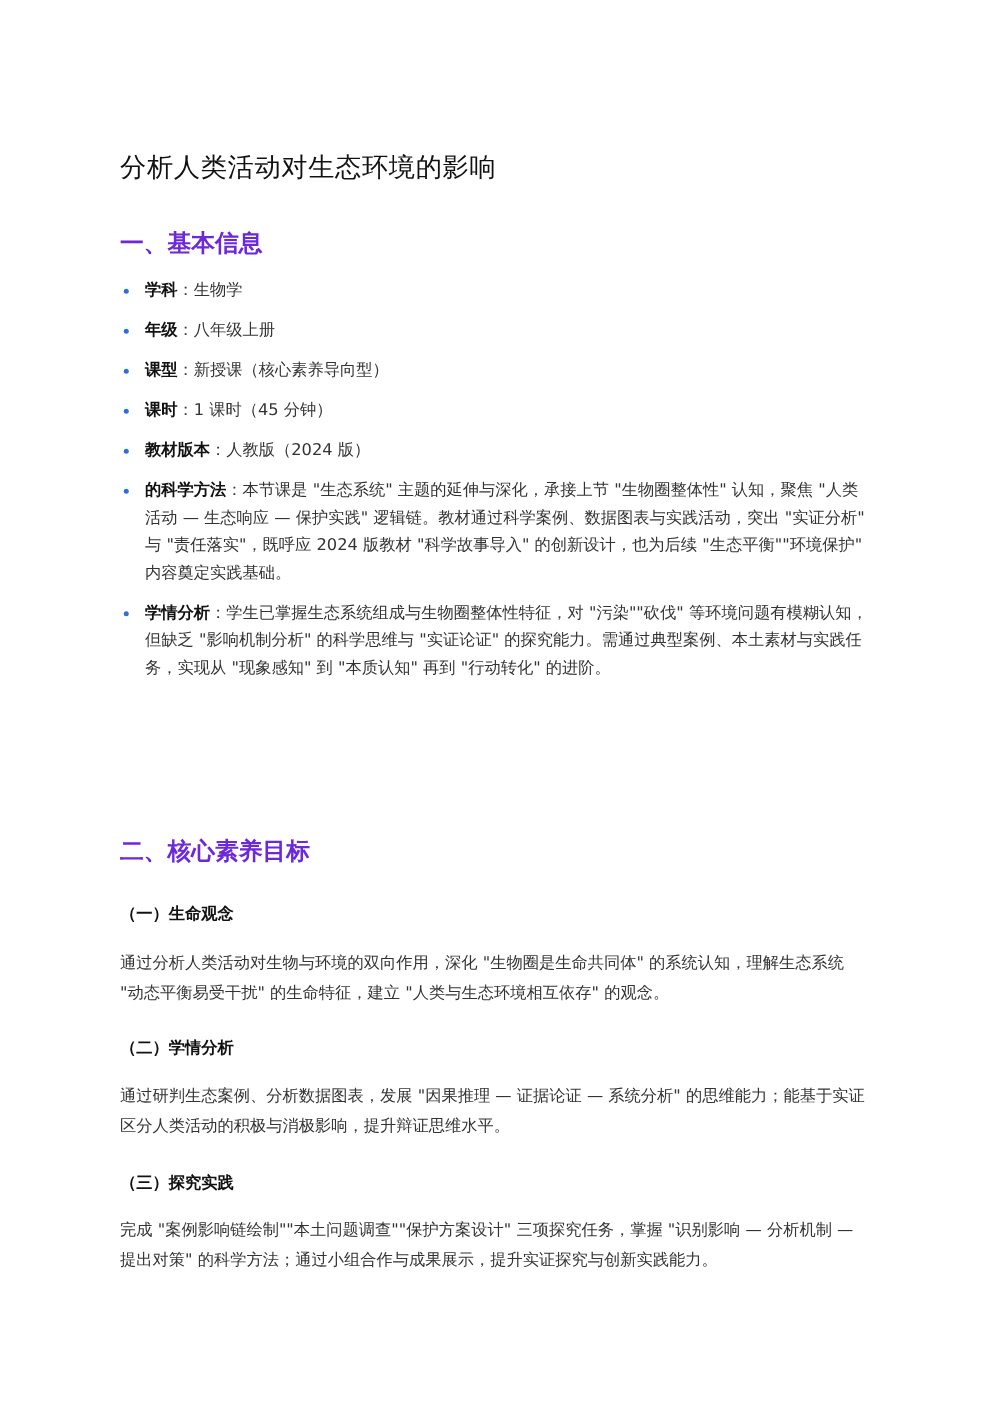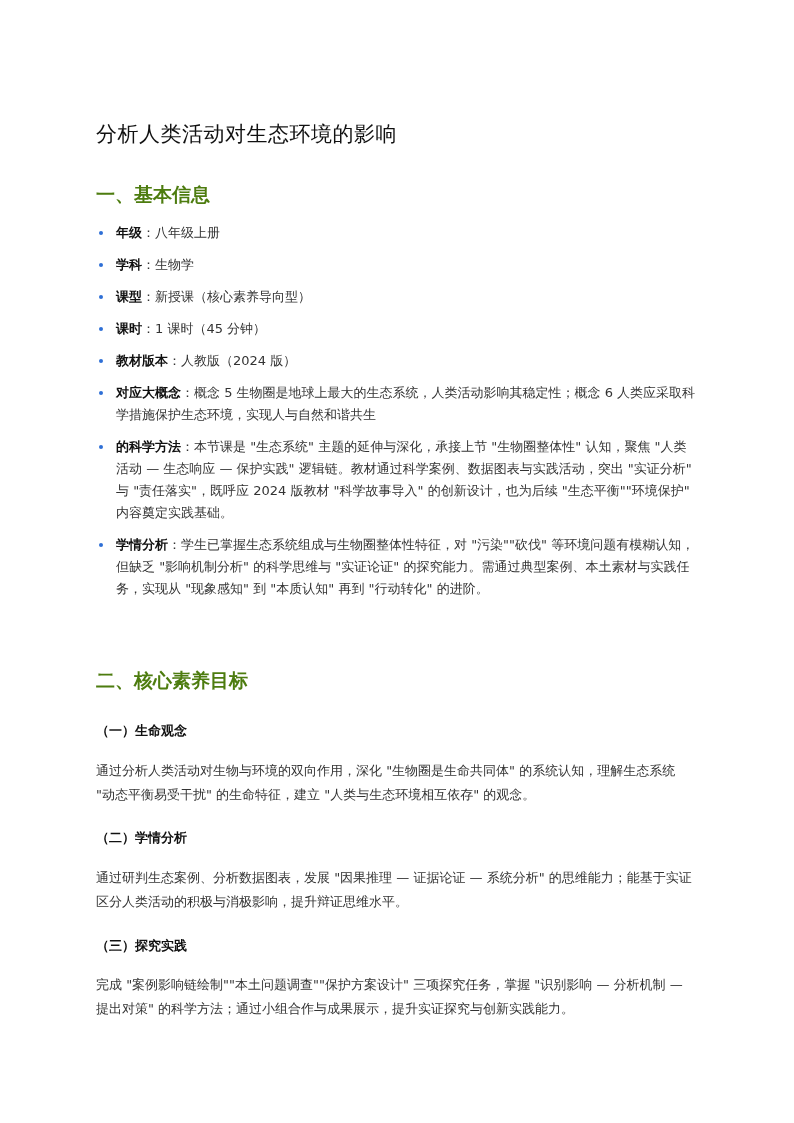--- a/index.html
+++ b/index.html
@@ -1,43 +1,42 @@
 <!DOCTYPE html>
 <html><head>
   <meta charset="utf-8">
   <style>
     html, body { margin: 0; padding: 0; background: #ffffff; }
     body { width: 794px; height: 1123px; position: relative; overflow: hidden;
       font-family: "DejaVu Sans", "Liberation Sans", sans-serif; color: #222; }
     .page { position: absolute; left: 96px; top: 0; width: 602px; }
     .doc-title { position: absolute; left: 0; width: 602px; top: 120px; text-align: left;
       font-size: 21px; font-weight: normal; color: #111; letter-spacing: 0.5px; margin: 0; }
-    h2 { position: absolute; left: 0; margin: 0; font-size: 19px; font-weight: bold; color: #4d7c0f; }
+    h2 { position: absolute; left: 0; margin: 0; font-size: 19px; font-weight: bold; color: #6d28d9; }
     h3 { position: absolute; left: 0; margin: 0; font-size: 13px; font-weight: bold; color: #111; }
     ul.info { position: absolute; left: 0; top: 222px; width: 602px; list-style: none; margin: 0; padding: 0; }
     ul.info li { position: relative; padding-left: 20px; font-size: 13px; line-height: 22px; margin-bottom: 10px; color: #333; }
     ul.info li .bullet { position: absolute; left: 3px; top: 9px; width: 4px; height: 4px; border-radius: 50%; background: #2f6fd6; }
     ul.info li .k { font-weight: bold; color: #111; }
     p.body { position: absolute; left: 0; width: 602px; margin: 0; font-size: 13px; line-height: 24px; color: #333; }
   </style>
 </head>
 <body>
 
 <div class="page">
   <h1 class="doc-title">分析人类活动对生态环境的影响</h1>
 
   <h2 style="top:182px">一、基本信息</h2>
 
   <ul class="info">
+    <li><span class="bullet"></span><span class="k">学科</span><span>：</span><span>生物学</span></li>
     <li><span class="bullet"></span><span class="k">年级</span><span>：</span><span>八年级上册</span></li>
-    <li><span class="bullet"></span><span class="k">学科</span><span>：</span><span>生物学</span></li>
     <li><span class="bullet"></span><span class="k">课型</span><span>：</span><span>新授课（核心素养导向型）</span></li>
     <li><span class="bullet"></span><span class="k">课时</span><span>：</span><span>1 课时（45 分钟）</span></li>
     <li><span class="bullet"></span><span class="k">教材版本</span><span>：</span><span>人教版（2024 版）</span></li>
-    <li><span class="bullet"></span><span class="k">对应大概念</span><span>：</span><span>概念 5 生物圈是地球上最大的生态系统，人类活动影响其稳定性；概念 6 人类应采取科学措施保护生态环境，实现人与自然和谐共生</span></li>
     <li><span class="bullet"></span><span class="k">的科学方法</span><span>：</span><span>本节课是 "生态系统" 主题的延伸与深化，承接上节 "生物圈整体性" 认知，聚焦 "人类活动 — 生态响应 — 保护实践" 逻辑链。教材通过科学案例、数据图表与实践活动，突出 "实证分析" 与 "责任落实"，既呼应 2024 版教材 "科学故事导入" 的创新设计，也为后续 "生态平衡""环境保护" 内容奠定实践基础。</span></li>
     <li><span class="bullet"></span><span class="k">学情分析</span><span>：</span><span>学生已掌握生态系统组成与生物圈整体性特征，对 "污染""砍伐" 等环境问题有模糊认知，但缺乏 "影响机制分析" 的科学思维与 "实证论证" 的探究能力。需通过典型案例、本土素材与实践任务，实现从 "现象感知" 到 "本质认知" 再到 "行动转化" 的进阶。</span></li>
   </ul>
 
   <h2 style="top:668px">二、核心素养目标</h2>
 
   <h3 style="top:722px">（一）生命观念</h3>
   <p class="body" style="top:759px">通过分析人类活动对生物与环境的双向作用，深化 "生物圈是生命共同体" 的系统认知，理解生态系统 "动态平衡易受干扰" 的生命特征，建立 "人类与生态环境相互依存" 的观念。</p>
 
   <h3 style="top:829px">（二）学情分析</h3>

